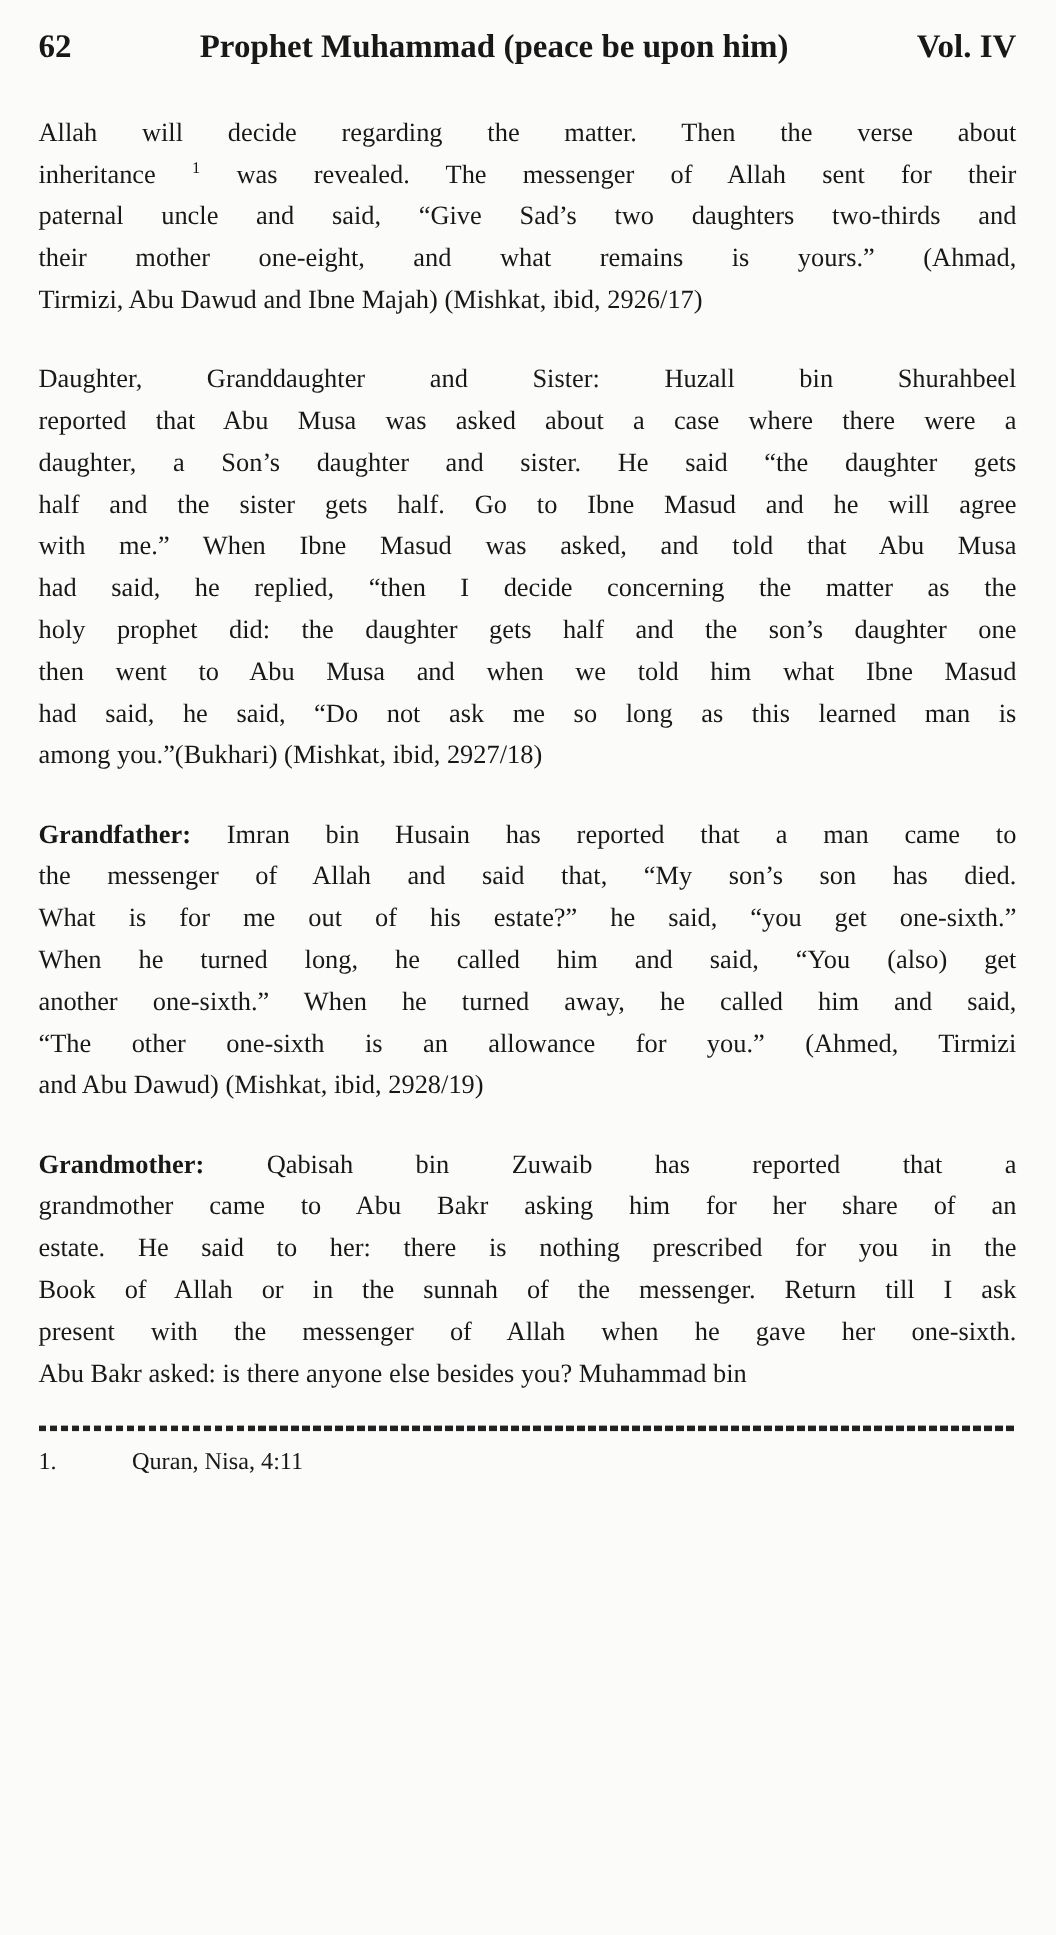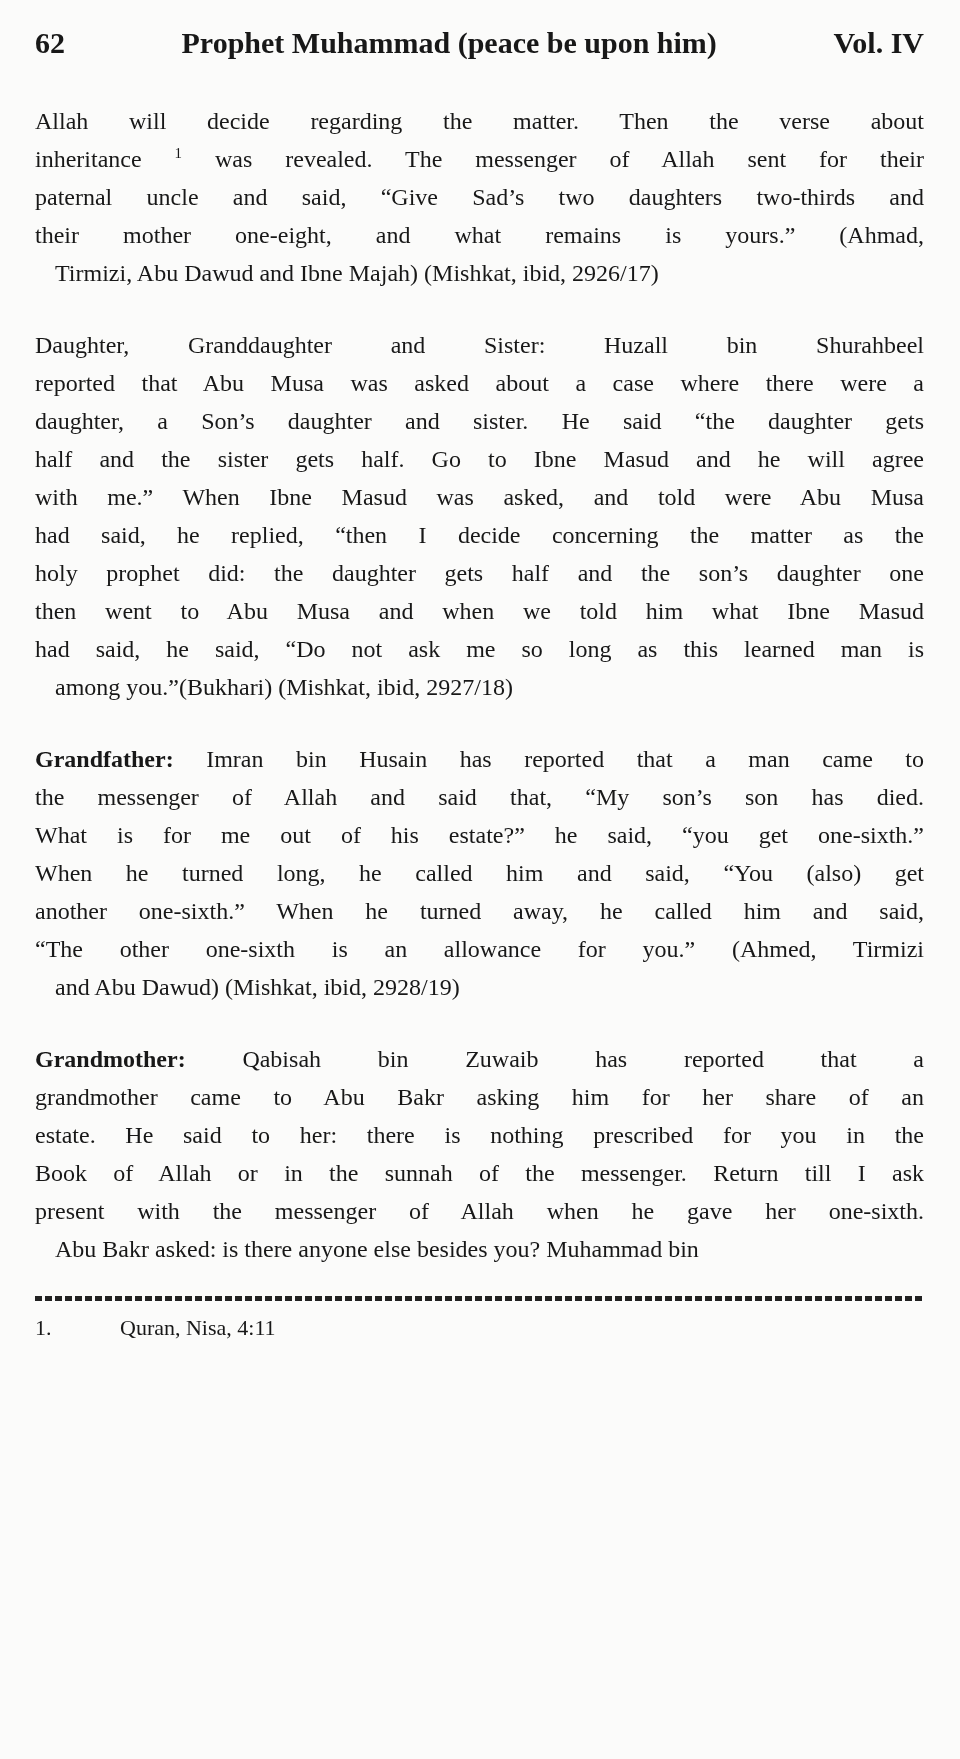--- a/index.html
+++ b/index.html
@@ -41,21 +41,20 @@
   .para + .para { margin-top: 34px; }
   .line {
     line-height: 38px;
     text-align: justify;
     text-align-last: justify;
     white-space: normal;
   }
   .line.last {
     text-align: center;
     text-align-last: left;
-    margin-left: 20px;
   }
   .line strong { font-weight: bold; }
   sup.fnref {
     font-size: 0.62em;
     vertical-align: super;
     line-height: 0;
   }
   .footnote-separator {
     margin-top: 28px;
     height: 5px;
@@ -92,21 +91,21 @@
           <div class="line">inheritance <sup class="fnref">1</sup> was revealed. The messenger of Allah sent for their</div>
           <div class="line">paternal uncle and said, “Give Sad’s two daughters two-thirds and</div>
           <div class="line">their mother one-eight, and what remains is yours.” (Ahmad,</div>
           <div class="line last">Tirmizi, Abu Dawud and Ibne Majah) (Mishkat, ibid, 2926/17)</div>
         </div>
         <div class="para">
           <div class="line">Daughter, Granddaughter and Sister: Huzall bin Shurahbeel</div>
           <div class="line">reported that Abu Musa was asked about a case where there were a</div>
           <div class="line">daughter, a Son’s daughter and sister. He said “the daughter gets</div>
           <div class="line">half and the sister gets half. Go to Ibne Masud and he will agree</div>
-          <div class="line">with me.” When Ibne Masud was asked, and told were Abu Musa</div>
+          <div class="line">with me.” When Ibne Masud was asked, and told that Abu Musa</div>
           <div class="line">had said, he replied, “then I decide concerning the matter as the</div>
           <div class="line">holy prophet did: the daughter gets half and the son’s daughter one</div>
           <div class="line">then went to Abu Musa and when we told him what Ibne Masud</div>
           <div class="line">had said, he said, “Do not ask me so long as this learned man is</div>
           <div class="line last">among you.”(Bukhari) (Mishkat, ibid, 2927/18)</div>
         </div>
         <div class="para">
           <div class="line"><strong>Grandfather:</strong> Imran bin Husain has reported that a man came to</div>
           <div class="line">the messenger of Allah and said that, “My son’s son has died.</div>
           <div class="line">What is for me out of his estate?” he said, “you get one-sixth.”</div>

